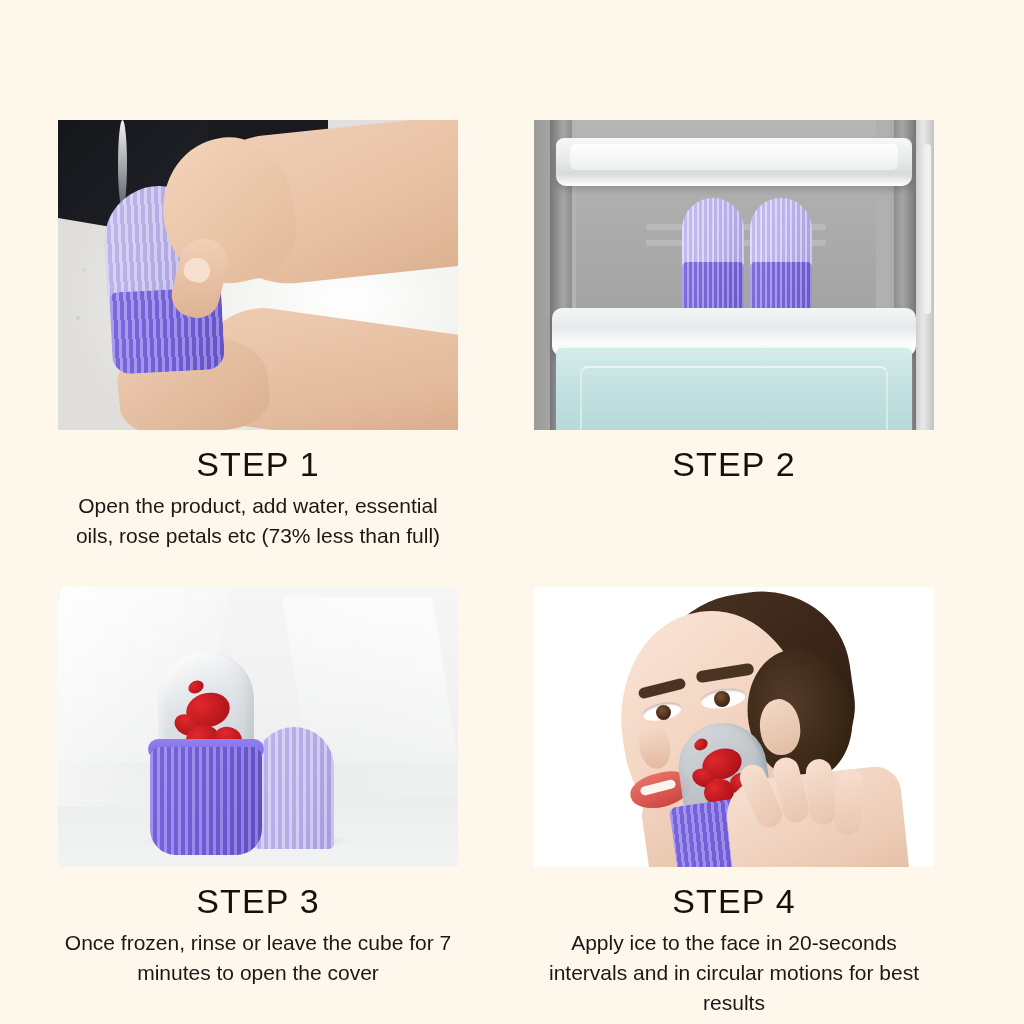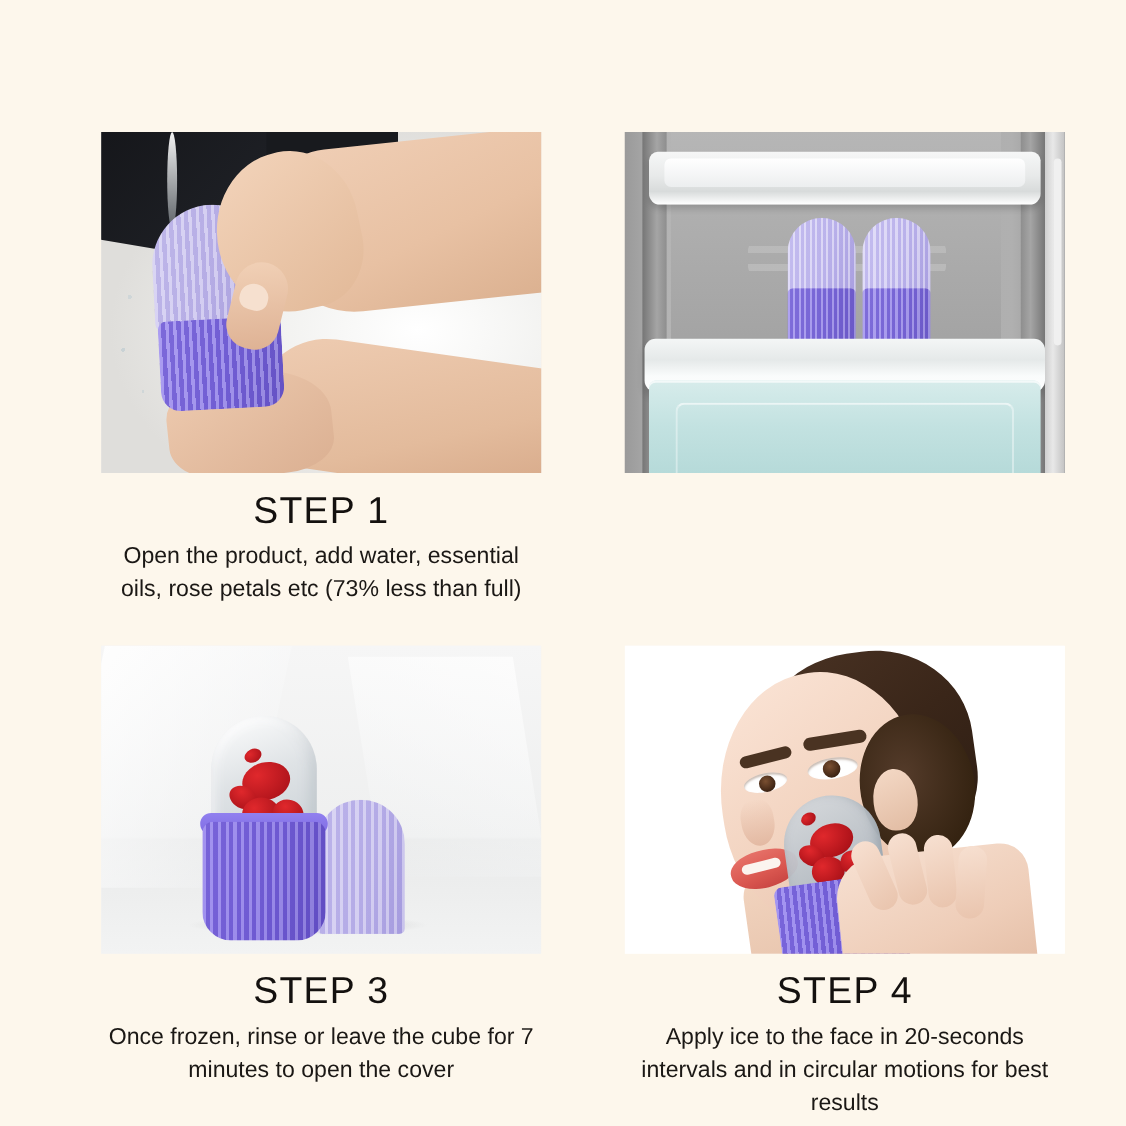--- a/index.html
+++ b/index.html
@@ -31,21 +31,21 @@
     font-weight: 300;
     letter-spacing: 0.5px;
     color: #100d0b;
     line-height: 1.15;
   }
 
   
   .steps {
     position: absolute;
     top: 120px;
-    left: 92px;
+    left: 58px;
     width: 876px;
   }
   .step-row {
     display: flex;
     justify-content: space-between;
   }
   .step-cell {
     width: 400px;
   }
   .photo {
@@ -470,20 +470,21 @@
           </div>
           <div class="mold moldB">
             <div class="top"></div>
             <div class="bot"></div>
           </div>
           <div class="shelfMid"></div>
           <div class="drawer"></div>
           <div class="doorEdge"></div>
           <div class="doorSeal"></div>
         </div>
+        <div class="step-label">STEP 2</div>
       </div>
 
     </div>
 
     <div class="step-row row-2">
 
       <div class="step-cell">
         <div class="photo short ph3">
           <div class="bg"></div>
           <div class="sheen1"></div>

